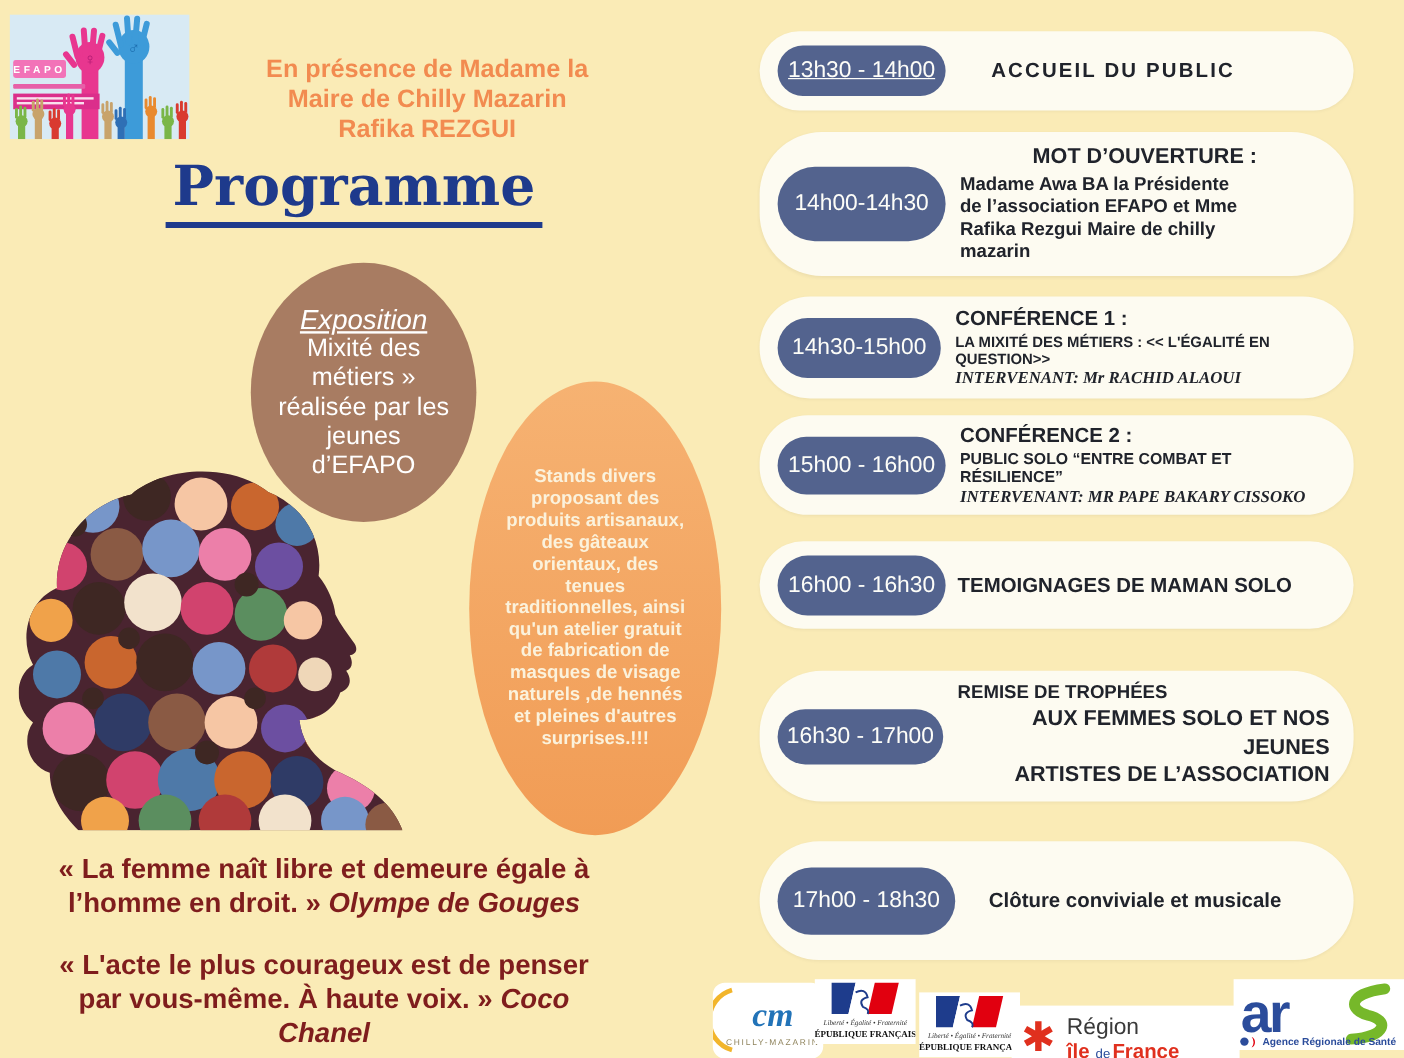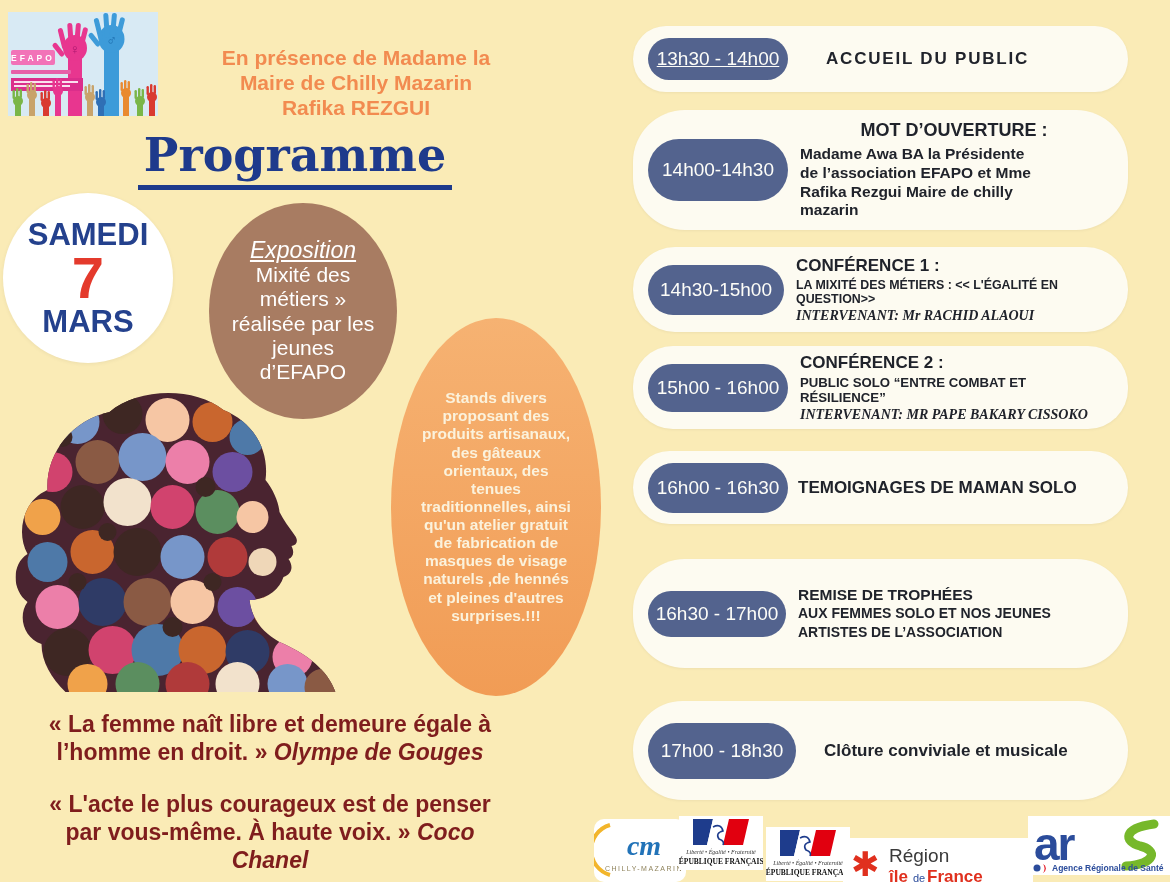--- a/index.html
+++ b/index.html
@@ -13,21 +13,21 @@
   .title-wrap{position:absolute;left:95px;top:128px;width:400px;text-align:center;}
   .page-title{display:inline-block;font-family:"DejaVu Serif",serif;font-weight:700;
               font-size:46px;color:#1E3A8C;border-bottom:5px solid #1E3A8C;padding:0 6px 3px;}
   .date-circle{position:absolute;left:3px;top:193px;width:170px;height:170px;border-radius:50%;
                background:#FFFFFF;display:flex;flex-direction:column;align-items:center;
                justify-content:center;box-shadow:0 1px 4px rgba(0,0,0,.06);}
   .date-day{font-weight:800;font-size:31px;color:#24418D;line-height:1;}
   .date-num{font-weight:800;font-size:58px;color:#E43A2C;line-height:.95;}
   .date-month{font-weight:800;font-size:31px;color:#24418D;line-height:1;}
 
-  .expo{position:absolute;left:209px;top:203px;width:188px;height:216px;border-radius:50%;
+  .expo{position:absolute;left:209px;top:219px;width:188px;height:216px;border-radius:50%;
         background:#A87C62;color:#FFF;display:flex;flex-direction:column;align-items:center;
         justify-content:center;text-align:center;}
   .expo-heading{font-style:italic;font-size:23px;text-decoration:underline;line-height:1.1;}
   .expo-body{font-size:21px;line-height:1.15;white-space:pre-line;}
 
   .stands{position:absolute;left:391px;top:318px;width:210px;height:378px;border-radius:50%;
           background:linear-gradient(180deg,#F6B272,#F19C55);color:#FBF2DC;display:flex;
           align-items:center;justify-content:center;text-align:center;}
   .stands-body{font-size:15.5px;font-weight:600;line-height:1.17;white-space:pre-line;}
 
@@ -52,21 +52,21 @@
            font-size:14px;margin-top:2px;}
   .body{font-weight:700;font-size:15.5px;line-height:1.22;white-space:pre-line;}
 
   .c1{top:26px;height:66px;}  .c1 .pill{width:140px;height:42px;text-decoration:underline;} .c1 .card-title{margin-left:38px;letter-spacing:1.8px;}
   .c2{top:110px;height:120px;border-radius:52px;} .c2 .pill{width:140px;height:62px;border-radius:34px;}
   .c2 .heading{font-size:18px;text-align:center;margin-bottom:4px;}
   .c3{top:247px;height:85px;border-radius:42px;} .c3 .pill{width:136px;height:50px;}
   .c4{top:346px;height:83px;} .c4 .pill{width:140px;height:48px;} .c4 .subtitle{font-size:13.2px;}
   .c5{top:451px;height:73px;} .c5 .pill{width:140px;height:50px;} .c5 .card-title{margin-left:10px;}
   .c6{top:559px;height:109px;border-radius:52px;} .c6 .pill{width:138px;height:46px;}
-  .c6 .heading{font-size:15.5px;} .c6 .body{font-size:14px;font-weight:800;line-height:1.3;}
+  .c6 .heading{font-size:15.5px;} .c6 .body{font-size:18px;font-weight:800;line-height:1.3;text-align:right;}
   .c7{top:701px;height:99px;border-radius:50px;} .c7 .pill{width:148px;height:56px;border-radius:30px;}
   .c7 .card-title{margin-left:28px;}
 
   
   .tile{position:absolute;background:#FFFFFF;overflow:hidden;}
   .t-cm{left:594px;top:819px;width:92px;height:63px;border-radius:10px;}
   .t-rf1{left:679px;top:816px;width:84px;height:54px;}
   .t-rf2{left:766px;top:827px;width:84px;height:54px;}
   .t-region{left:843px;top:838px;width:190px;height:44px;}
   .t-ars{left:1028px;top:816px;width:142px;height:59px;}
@@ -178,25 +178,20 @@
   </div>
 
   <div class="presence">En présence de Madame la
 Maire de Chilly Mazarin
 Rafika REZGUI</div>
 
   <div class="title-wrap">
     <span class="page-title">Programme</span>
   </div>
 
-  <div class="date-circle">
-    <span class="date-day">SAMEDI</span>
-    <span class="date-num">7</span>
-    <span class="date-month">MARS</span>
-  </div>
 
   <div class="expo">
     <span class="expo-heading">Exposition</span>
     <span class="expo-body">Mixité des
 métiers »
 réalisée par les
 jeunes
 d’EFAPO</span>
   </div>
 

